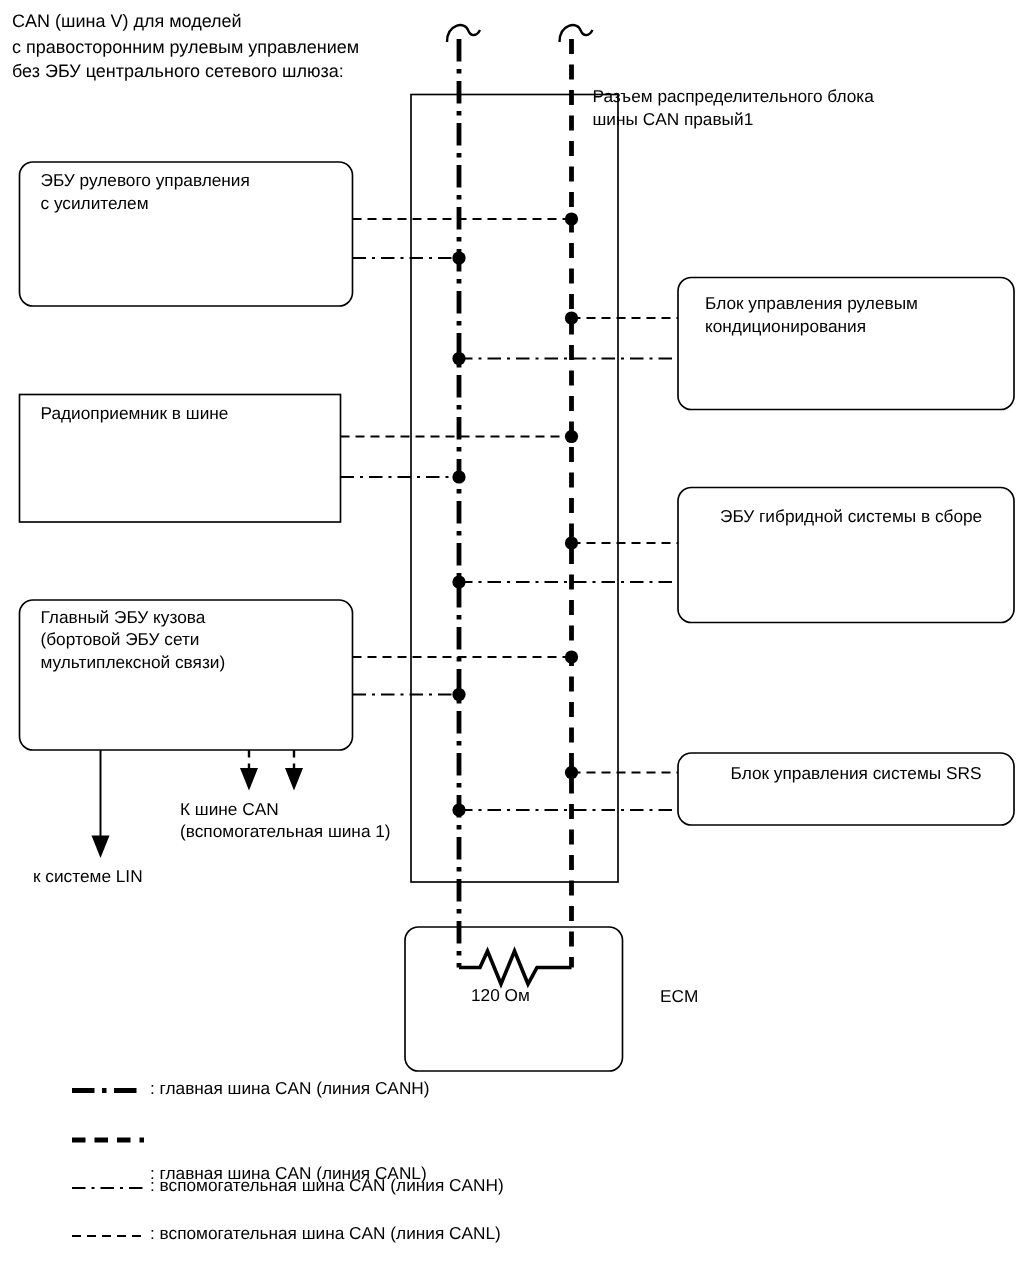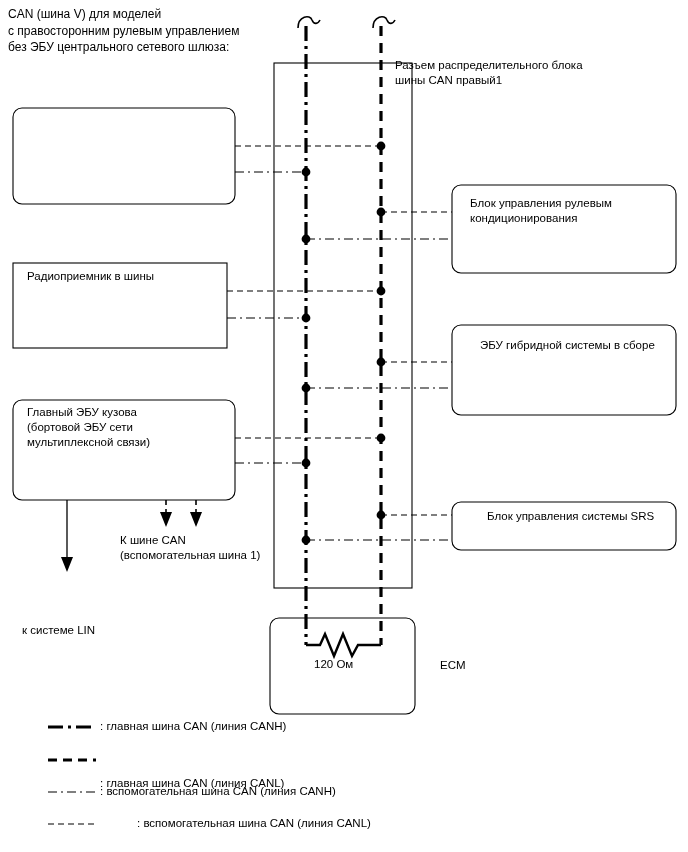--- a/index.html
+++ b/index.html
@@ -93,46 +93,48 @@
     <line x1="196" y1="500" x2="196" y2="513" stroke="#000" stroke-width="1.6" stroke-dasharray="5 4"></line>
     <path d="M190 512 L196 527 L202 512 Z" fill="#000"></path>
 
     <path d="M306 645 L306 645 M306 645 L320 645 L325 634 L334 656 L343 634 L352 656 L358 645 L381 645" fill="none" stroke="#000" stroke-width="2.4" stroke-linejoin="miter"></path>
 
   </svg>
 
   <div class="txt" style="left:395px;top:58px;">Разъем распределительного блока
 шины CAN правый1</div>
 
-  <div class="boxlabel" style="left:27px;top:269px;">Радиоприемник в шины</div>
+  <div class="boxlabel" style="left:27px;top:114px;">ЭБУ рулевого управления
+с усилителем</div>
+  <div class="boxlabel" style="left:27px;top:269px;">Радиоприемник в шине</div>
   <div class="boxlabel" style="left:27px;top:405px;">Главный ЭБУ кузова
 (бортовой ЭБУ сети
 мультиплексной связи)</div>
 
   <div class="boxlabel" style="left:470px;top:196px;">Блок управления рулевым
 кондиционирования</div>
   <div class="boxlabel" style="left:480px;top:338px;">ЭБУ гибридной системы в сборе</div>
   <div class="boxlabel" style="left:487px;top:509px;">Блок управления системы SRS</div>
 
   <div class="txt" style="left:314px;top:657px;">120 Ом</div>
   <div class="txt" style="left:440px;top:658px;">ECM</div>
 
-  <div class="txt" style="left:22px;top:578px;margin-top:45px;">к системе LIN</div>
+  <div class="txt" style="left:22px;top:578px;">к системе LIN</div>
   <div class="txt" style="left:120px;top:533px;">К шине CAN
 (вспомогательная шина 1)</div>
 
   <svg class="layer" viewBox="0 0 688 852" xmlns="http://www.w3.org/2000/svg">
 
     <line x1="48" y1="727" x2="96" y2="727" stroke="#000" stroke-width="3.2" stroke-dasharray="15 5 3 5"></line>
 
     <line x1="48" y1="760" x2="96" y2="760" stroke="#000" stroke-width="3.2" stroke-dasharray="9 6"></line>
 
     <line x1="48" y1="792" x2="96" y2="792" stroke="#000" stroke-width="1.2" stroke-dasharray="9 4 2 4"></line>
 
     <line x1="48" y1="824" x2="96" y2="824" stroke="#000" stroke-width="1.2" stroke-dasharray="6 4"></line>
   </svg>
 
   <div class="legend-txt" style="left:100px;top:720px;">: главная шина CAN (линия CANH)</div>
   <div class="legend-txt" style="left:100px;top:777px;">: главная шина CAN (линия CANL)</div>
   <div class="legend-txt" style="left:100px;top:785px;">: вспомогательная шина CAN (линия CANH)</div>
-  <div class="legend-txt" style="left:100px;top:817px;margin-left:37px;">: вспомогательная шина CAN (линия CANL)</div>
+  <div class="legend-txt" style="left:100px;top:817px;">: вспомогательная шина CAN (линия CANL)</div>
 
 </div>
 
 </body></html>

